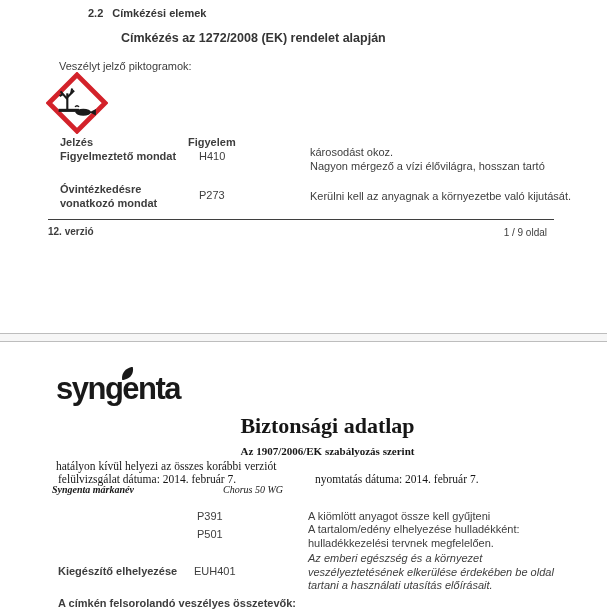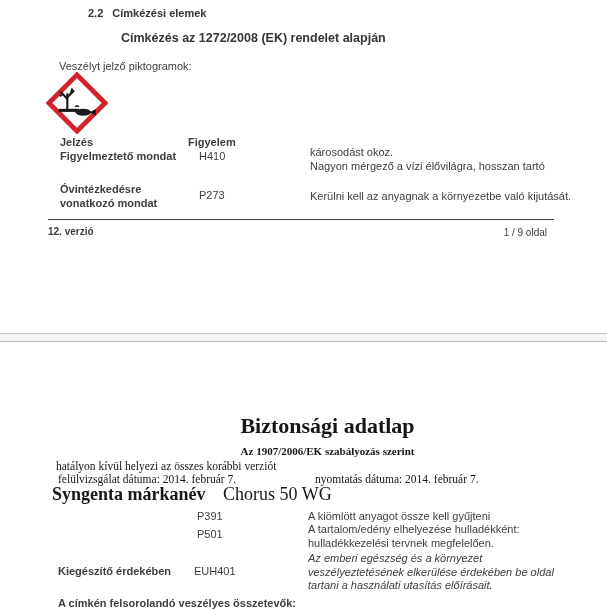--- a/index.html
+++ b/index.html
@@ -17,21 +17,21 @@
   .sec-head .num{margin-right:9px;}
   .reg-title{font-size:12.5px;font-weight:bold;color:#353535;}
   .hr1{height:1px;background:#3f3f3f;}
   .page-sep{background:#f6f6f6;border-top:1px solid #bdbdbd;border-bottom:1px solid #bdbdbd;}
   .logo-wrap{line-height:1;}
   .logo-text{font-size:31px;font-weight:bold;letter-spacing:-1.5px;color:#191919;}
   .leaf{position:absolute;}
   .doc-title{font-size:22px;font-weight:bold;text-align:center;}
   .doc-sub{font-size:11px;font-weight:bold;text-align:center;}
   .serif11{font-size:11.5px;}
-  .serif14{font-size:18px;}
+  .serif14{font-size:10px;font-style:italic;}
   .right{text-align:right;}
 </style>
 </head>
 <body>
 
 <div class="screen">
 
   <div class="abs" style="left:0;top:0;width:607px;height:333px;">
 
     <div class="abs sec-head" style="left:88px;top:7px;">
@@ -81,20 +81,26 @@
     <div class="abs hr1" style="left:48px;top:219px;width:506px;"></div>
 
     <div class="abs fs10 b" style="left:48px;top:226px;">12. verzió</div>
     <div class="abs fs10 right" style="left:397px;top:227px;width:150px;">1 / 9 oldal</div>
   </div>
 
   <div class="abs page-sep" style="left:0;top:333px;width:607px;height:7px;"></div>
 
   <div class="abs" style="left:0;top:341px;width:607px;height:268px;">
 
+    <div class="abs logo-wrap" style="left:56px;top:32px;width:130px;height:38px;">
+      <span class="logo-text">syngenta</span>
+      <svg class="leaf" style="left:64px;top:-6px;" width="15" height="13" viewBox="0 0 16 14">
+        <path d="M15 1 C6 1 1 6 1 13 C10 13 15 9 15 1 Z" fill="#191919" transform="rotate(-12 8 7)"></path>
+      </svg>
+    </div>
 
     <div class="abs serif doc-title" style="left:50px;top:72px;width:555px;">Biztonsági adatlap</div>
 
     <div class="abs serif doc-sub" style="left:50px;top:104px;width:555px;">Az 1907/2006/EK szabályozás szerint</div>
 
     <div class="abs serif serif11" style="left:56px;top:119px;">hatályon kívül helyezi az összes korábbi verziót</div>
 
     <div class="abs serif serif11" style="left:58px;top:132px;">felülvizsgálat dátuma: 2014. február 7.</div>
     <div class="abs serif serif11" style="left:315px;top:132px;">nyomtatás dátuma: 2014. február 7.</div>
 
@@ -105,21 +111,21 @@
     <div class="abs fs11 lines" style="left:308px;top:169px;">
         <div>A kiömlött anyagot össze kell gyűjteni</div>
       </div>
 
     <div class="abs fs11" style="left:197px;top:187px;">P501</div>
     <div class="abs fs11 lines" style="left:308px;top:182px;">
         <div>A tartalom/edény elhelyezése hulladékként:</div>
         <div>hulladékkezelési tervnek megfelelően.</div>
       </div>
 
-    <div class="abs fs11 b" style="left:58px;top:224px;">Kiegészítő érdekében</div>
+    <div class="abs fs11 b" style="left:58px;top:224px;">Kiegészítő elhelyezése</div>
     <div class="abs fs11" style="left:194px;top:224px;">EUH401</div>
     <div class="abs fs11 lines" style="left:308px;top:211px;font-style:italic;">
         <div>Az emberi egészség és a környezet</div>
         <div>veszélyeztetésének elkerülése érdekében be oldal</div>
         <div>tartani a használati utasítás előírásait.</div>
       </div>
 
     <div class="abs fs11 b" style="left:58px;top:256px;">A címkén felsorolandó veszélyes összetevők:</div>
   </div>
 

